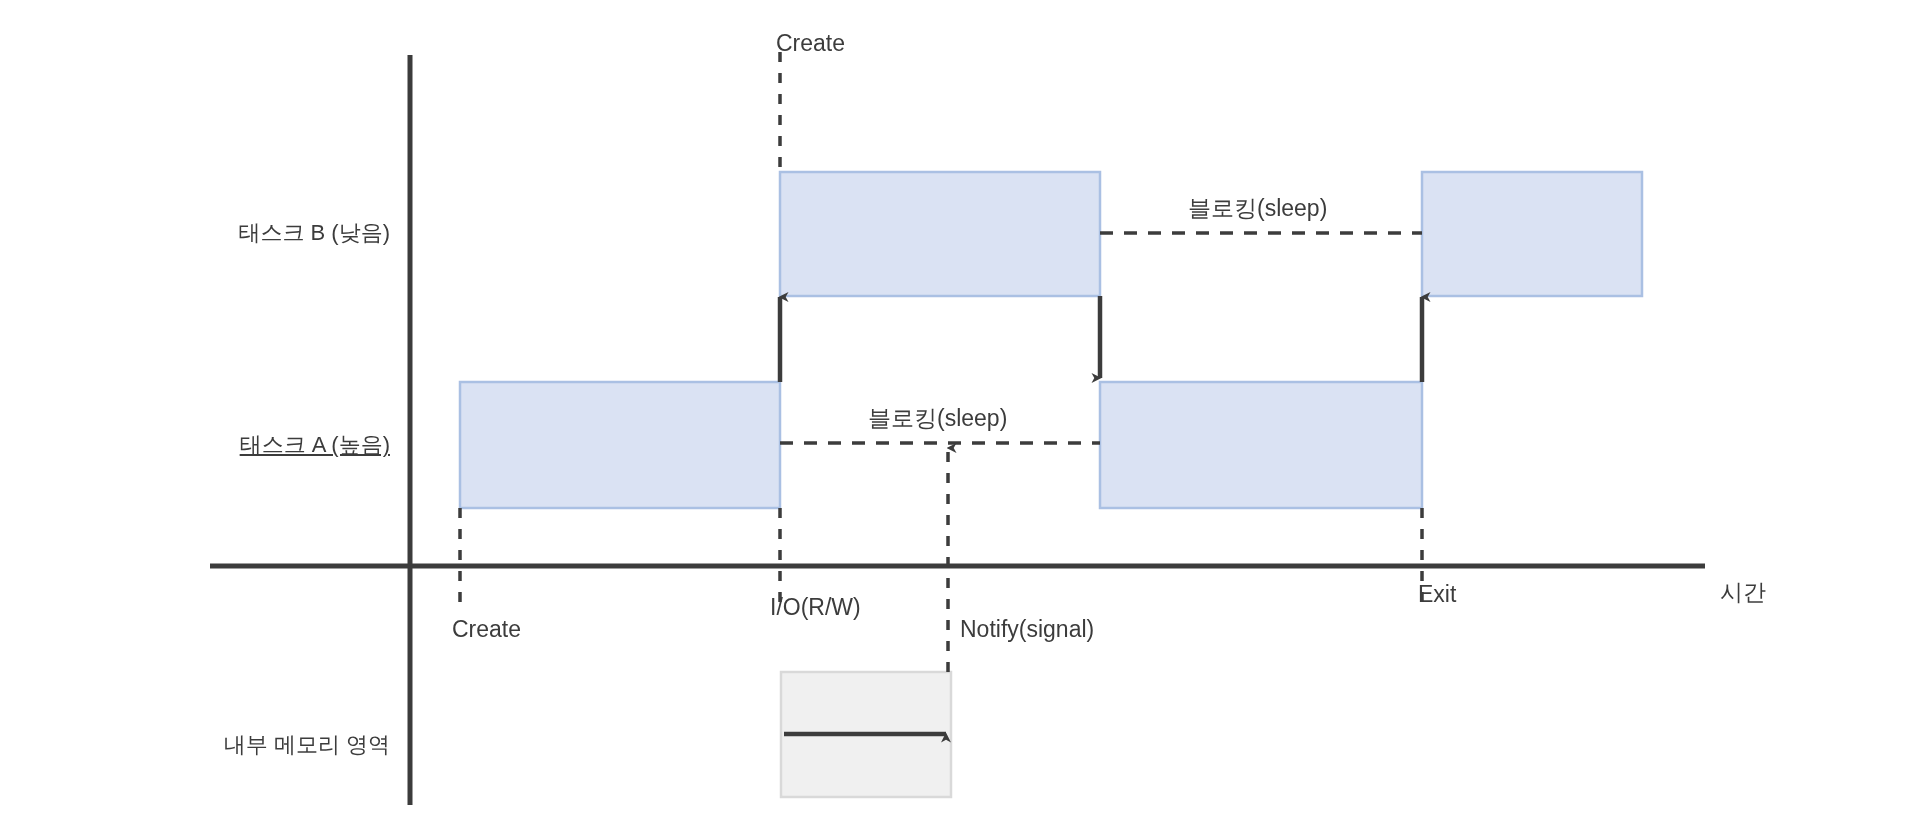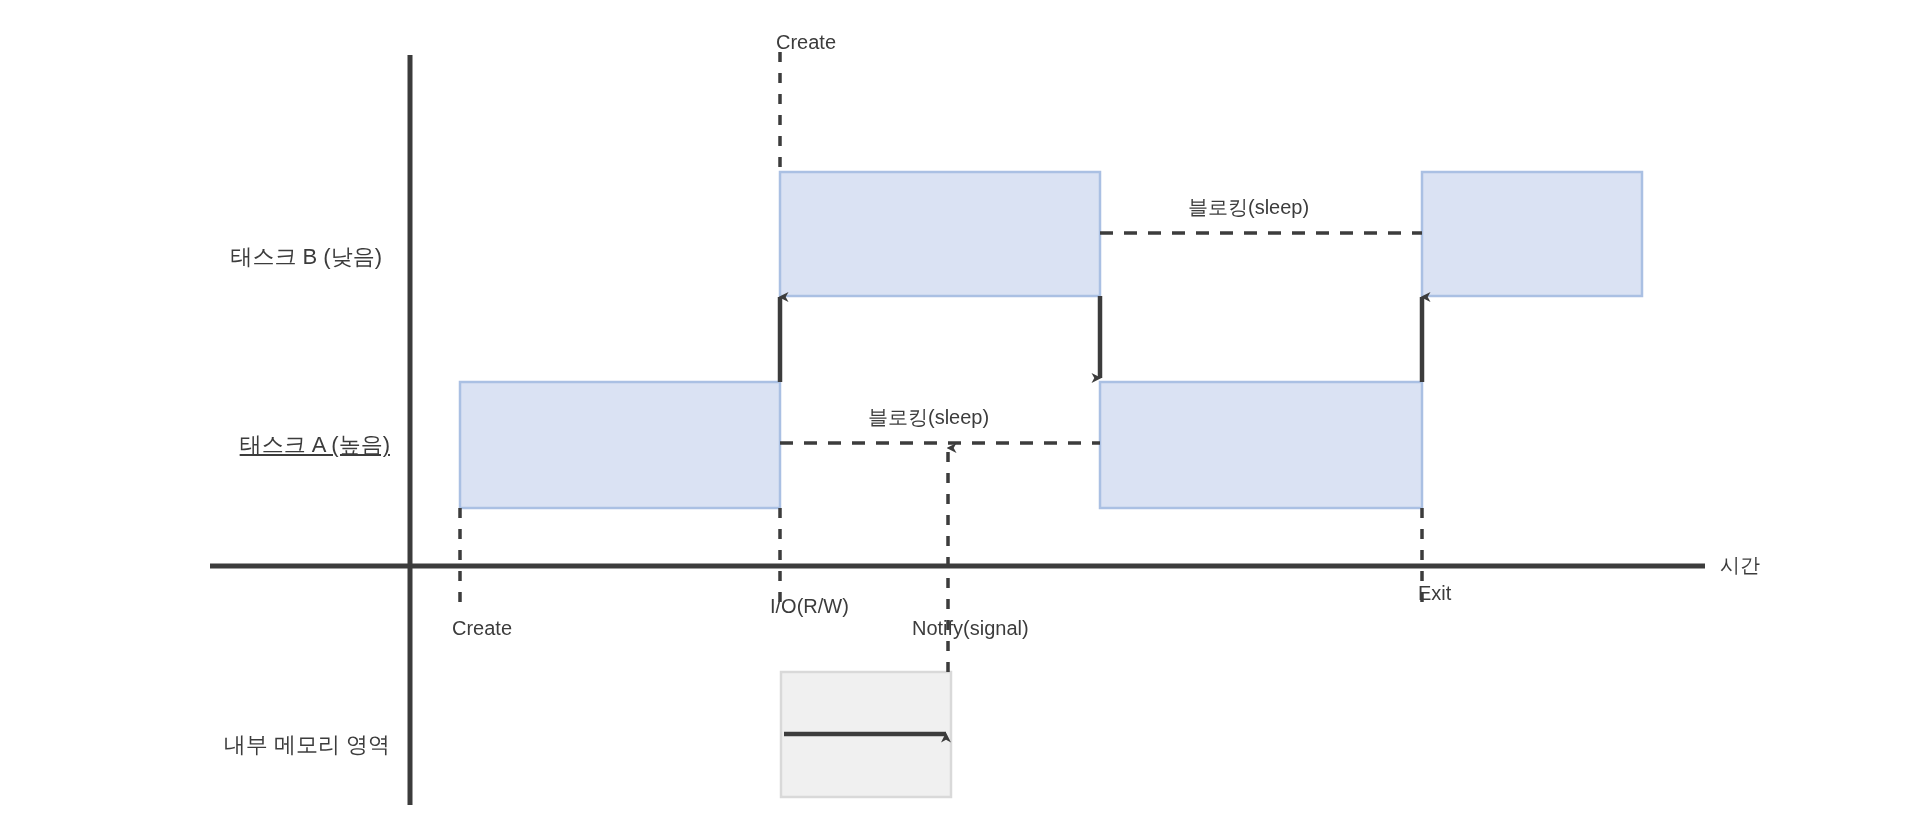--- a/index.html
+++ b/index.html
@@ -24,21 +24,21 @@
     position: absolute;
     left: 0;
     top: 0;
     width: 1920px;
     height: 834px;
   }
   .lbl {
     position: absolute;
     color: #3c3c3c;
     white-space: nowrap;
-    font-size: 20px;
+    font-size: 23px;
     line-height: 1;
   }
   .lbl-row {
     font-size: 22px;
     text-align: right;
   }
 </style>
 </head>
 <body>
 
@@ -85,35 +85,35 @@
 
     <line x1="1100" y1="233" x2="1422" y2="233" stroke="#3c3c3c" stroke-width="3.5" stroke-dasharray="13 11"></line>
 
     <line x1="780" y1="382" x2="780" y2="297" stroke="#3c3c3c" stroke-width="4.5" marker-end="url(#arrow-up)"></line>
 
     <line x1="1100" y1="296" x2="1100" y2="378" stroke="#3c3c3c" stroke-width="4.5" marker-end="url(#arrow-down)"></line>
 
     <line x1="1422" y1="382" x2="1422" y2="297" stroke="#3c3c3c" stroke-width="4.5" marker-end="url(#arrow-up)"></line>
   </svg>
 
-  <div class="lbl lbl-row" style="left:192px; top:222px; width:190px;margin-top:24px;">태스크 B (낮음)</div>
+  <div class="lbl lbl-row" style="left:200px; top:222px; width:190px;">태스크 B (낮음)</div>
 
   <div class="lbl lbl-row" style="left:200px; top:434px; width:190px;text-decoration:underline;">태스크 A (높음)</div>
 
   <div class="lbl lbl-row" style="left:190px; top:734px; width:200px;">내부 메모리 영역</div>
 
-  <div class="lbl" style="left:1720px; top:555px;">시간</div>
+  <div class="lbl" style="left:1720px; top:581px;">시간</div>
 
   <div class="lbl" style="left:776px; top:32px;">Create</div>
 
   <div class="lbl" style="left:452px; top:618px;">Create</div>
 
   <div class="lbl" style="left:770px; top:596px;">I/O(R/W)</div>
 
-  <div class="lbl" style="left:912px; top:618px;">Notify(signal)</div>
+  <div class="lbl" style="left:960px; top:618px;">Notify(signal)</div>
 
   <div class="lbl" style="left:1418px; top:583px;">Exit</div>
 
   <div class="lbl" style="left:868px; top:407px;">블로킹(sleep)</div>
 
   <div class="lbl" style="left:1188px; top:197px;">블로킹(sleep)</div>
 
 </div>
 
 </body></html>

